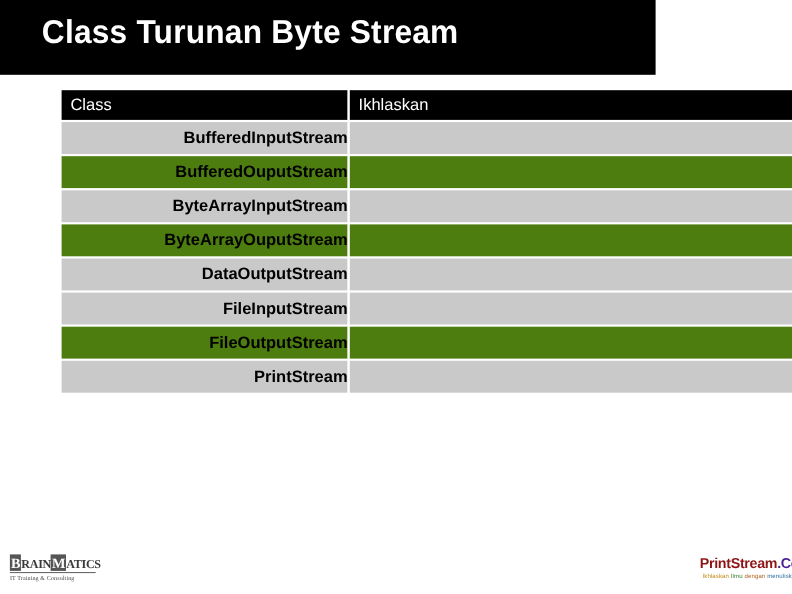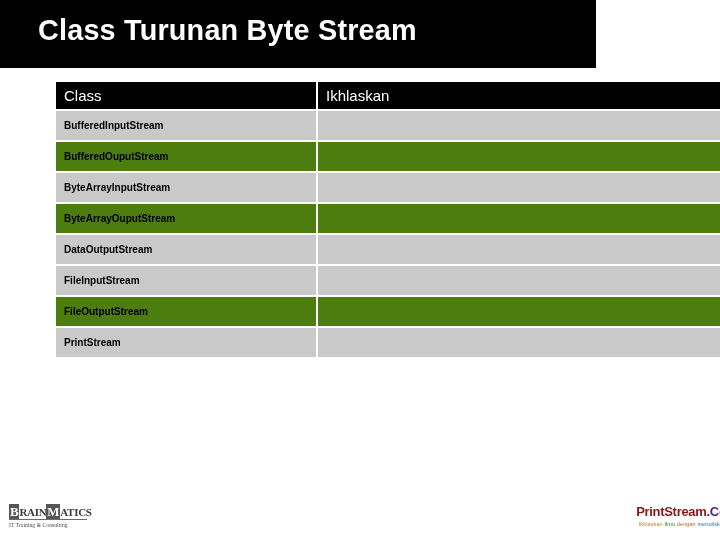--- a/index.html
+++ b/index.html
@@ -67,24 +67,24 @@
     height: 27px;
     font-size: 15px;
     font-weight: normal;
     text-align: left;
   }
   thead th .cellpad { padding-left: 8px; }
   thead th.gapcell { background: #ffffff; }
 
   tbody tr td {
     height: 29px;
-    font-size: 10px;
+    font-size: 15px;
     font-weight: bold;
     color: #000000;
-    text-align: left;
+    text-align: right;
   }
   tbody td .cellpad { padding-left: 8px; }
 
   tbody tr.odd  td.shade { background: #c9c9c9; }
   tbody tr.even td.shade { background: #4d7c0f; }
   tbody td.gapcell { background: #ffffff; }
 
   
   .footer {
     position: absolute;

